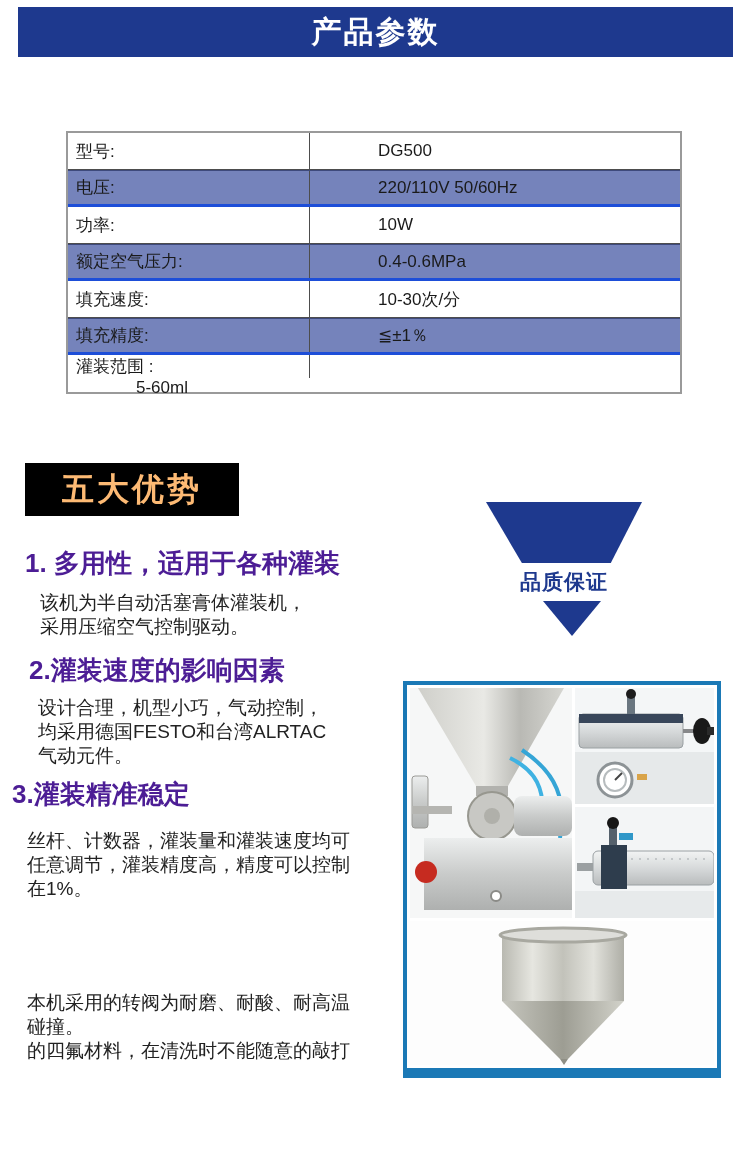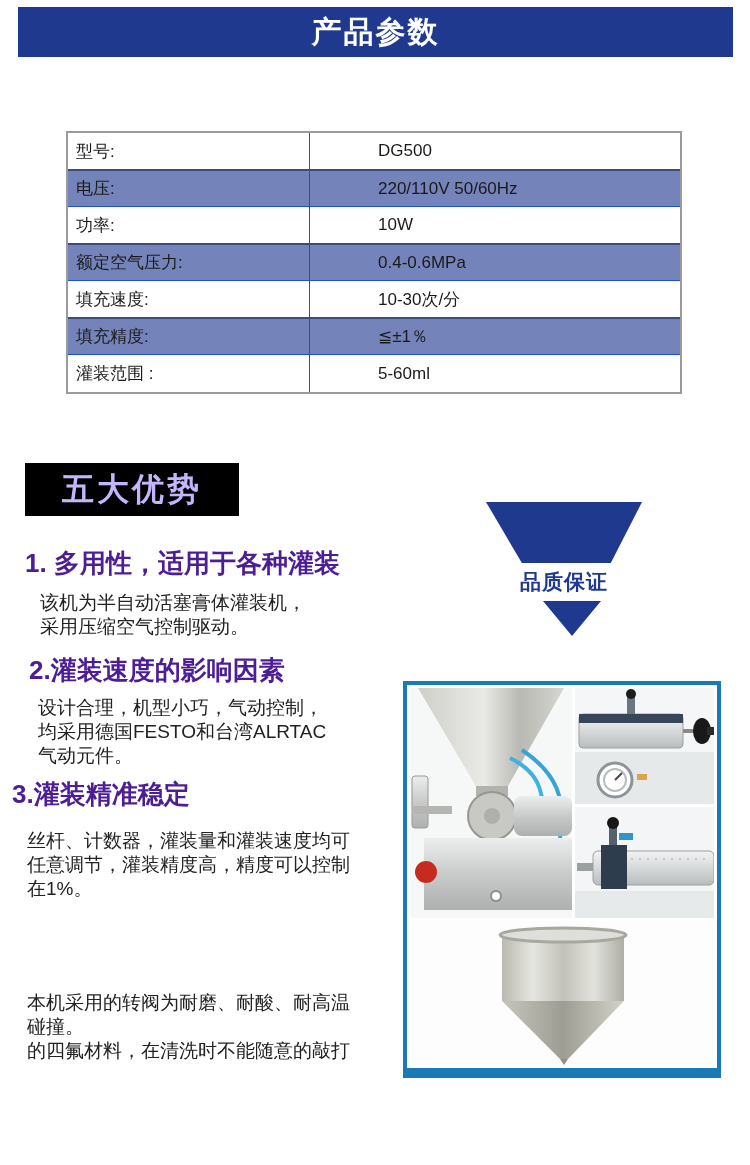--- a/index.html
+++ b/index.html
@@ -19,38 +19,38 @@
   .top-banner .title {
     color:#fff; font-size:30px; font-weight:bold; letter-spacing:2px;
   }
 
   
   .spec-table {
     position:absolute; left:66px; top:131px; width:616px;
     border:2px solid #9a9a9a; border-bottom:2px solid #9a9a9a;
   }
   .spec-row { display:flex; height:37px; border-bottom:1px solid #4d4d4d; background:#fff; }
-  .spec-row:last-child { border-bottom:none; }
-  .spec-row.hl { background:var(--row-highlight,#7583bb); border-top:1px solid #3e4a7c; border-bottom:1px solid #1d4ed8; }
+  .spec-row:last-child { border-bottom:none;flex-direction:column; }
+  .spec-row.hl { background:var(--row-highlight,#7583bb); border-top:1px solid #3e4a7c; border-bottom:3px solid #1d4ed8; }
   .spec-label {
     width:242px; border-right:1px solid #4d4d4d;
     display:flex; align-items:center; padding-left:8px;
     font-size:17px; color:#1a1a1a;
   }
   .spec-value {
     flex:1; display:flex; align-items:center; padding-left:68px;
     font-size:17px; color:#1a1a1a;
   }
 
   
   .adv-banner {
     position:absolute; left:25px; top:463px; width:214px; height:53px;
     background:#000; display:flex; align-items:center; justify-content:center;
   }
-  .adv-banner .adv-title { color:#c4b5fd; font-size:32px; font-weight:bold; letter-spacing:3px; }
+  .adv-banner .adv-title { color:#fdba74; font-size:32px; font-weight:bold; letter-spacing:3px; }
 
   
   .sec-heading { position:absolute; font-size:26px; font-weight:bold; color:#4c1d95; white-space:nowrap; }
   .sec-body { position:absolute; font-size:19px; color:#222; line-height:24px; white-space:nowrap; }
   #h1 { left:25px; top:546px; }
   #b1 { left:40px; top:591px; }
   #h2 { left:29px; top:653px; }
   #b2 { left:38px; top:696px; }
   #h3 { left:12px; top:777px; }
   #b3 { left:27px; top:829px; }

